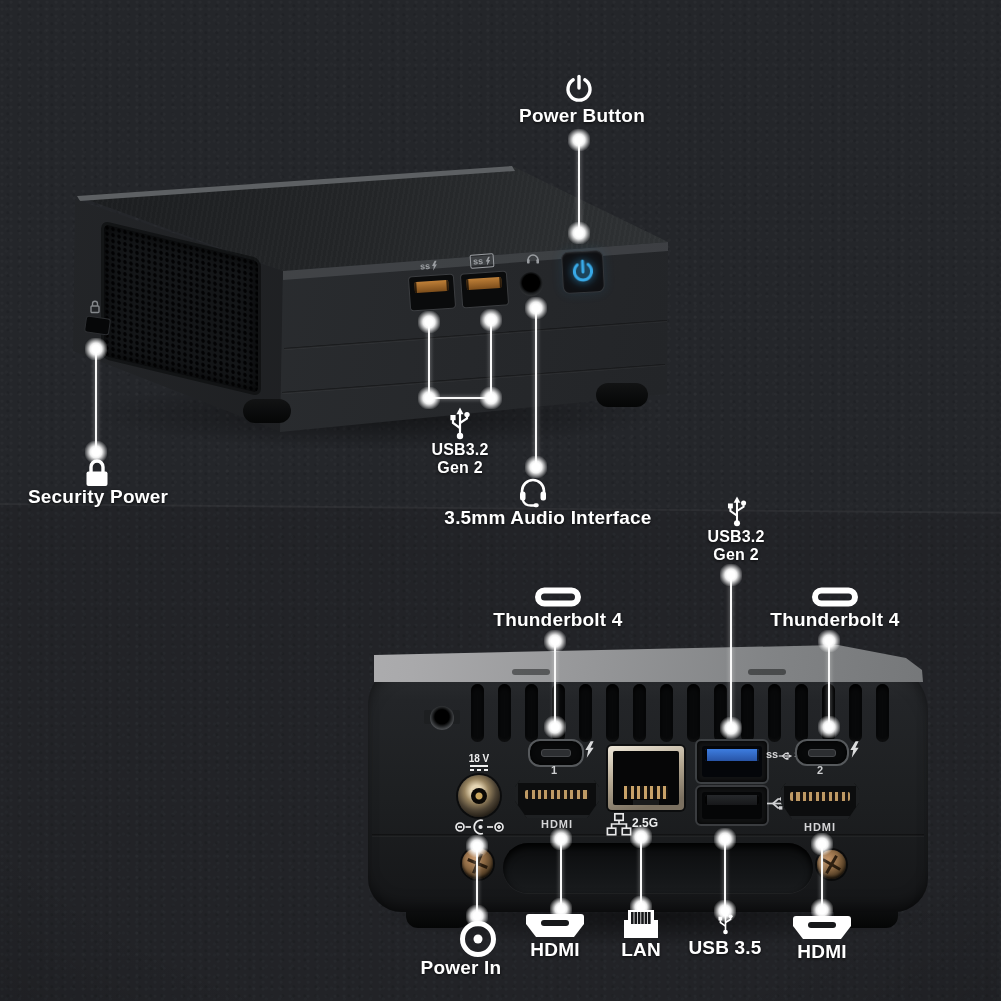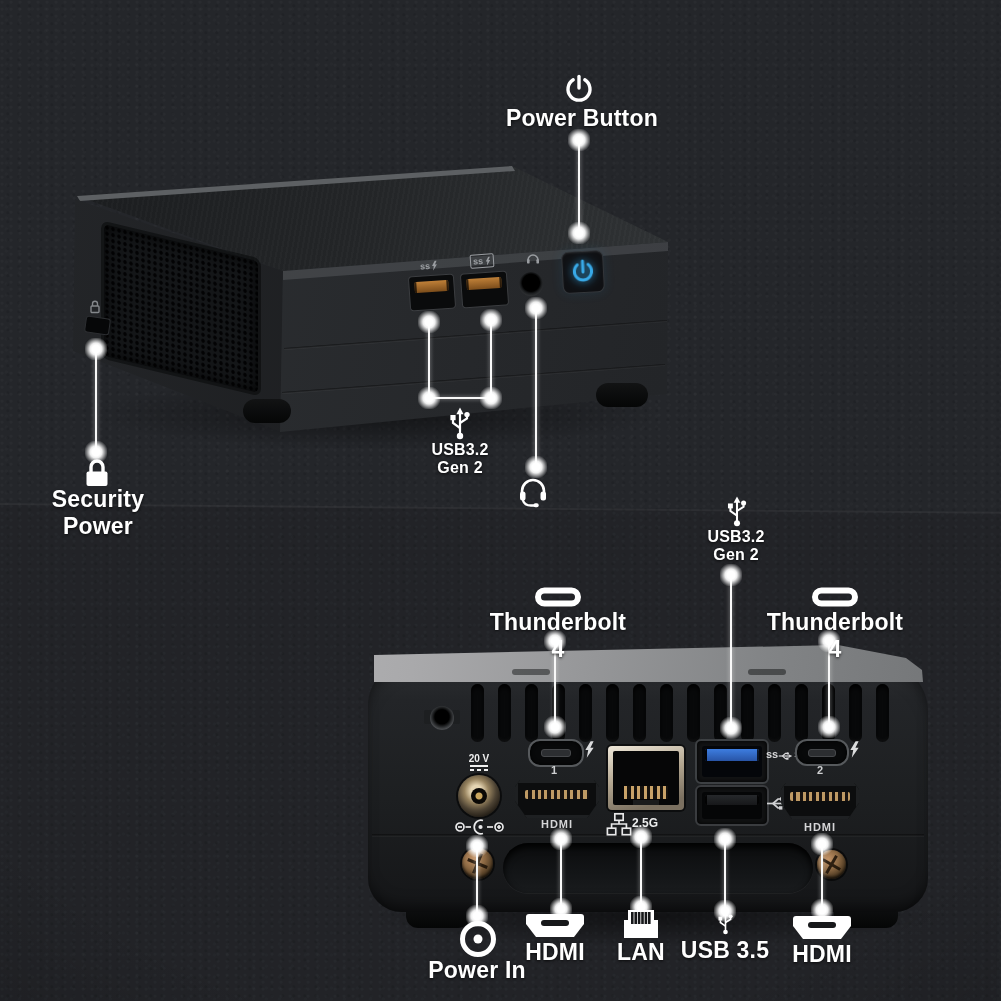--- a/index.html
+++ b/index.html
@@ -13,21 +13,21 @@
       radial-gradient(circle at 23% 31%, rgba(255,255,255,.022) 1px, transparent 2px),
       radial-gradient(circle at 71% 64%, rgba(0,0,0,.10) 1px, transparent 2px),
       radial-gradient(circle at 48% 82%, rgba(255,255,255,.016) 1px, transparent 2px);
     background-size:9px 7px, 11px 9px, 13px 11px;}
   .bg-vig{position:absolute;inset:0;
     background:radial-gradient(130% 115% at 50% 42%, transparent 52%, rgba(0,0,0,.38) 100%);}
   .bg-seam{position:absolute;left:0;top:503px;width:1001px;height:498px;
     background:rgba(0,0,0,.055);
     border-top:2px solid rgba(255,255,255,.05);transform:rotate(.5deg);transform-origin:0 0;}
   
-  .lbl{position:absolute;font-weight:bold;font-size:23px;color:#fff;text-align:center;
+  .lbl{position:absolute;font-weight:bold;font-size:19px;color:#fff;text-align:center;
        text-shadow:0 1px 3px rgba(0,0,0,.75);letter-spacing:.2px;z-index:9;}
   .lbl.sm{font-size:16px;}
   .line{position:absolute;width:2px;background:#f8f8f8;
         box-shadow:0 0 4px rgba(255,255,255,.55);z-index:8;}
   .hline{position:absolute;height:2px;background:#f8f8f8;
         box-shadow:0 0 4px rgba(255,255,255,.55);z-index:8;}
   .dot{position:absolute;width:22px;height:22px;transform:translate(-50%,-50%);z-index:9;
     background:radial-gradient(circle,#fff 0 4px,rgba(255,255,255,.92) 6px,
                rgba(255,255,255,.30) 10px,transparent 12px);}
   .icon{position:absolute;z-index:9;}
@@ -166,21 +166,21 @@
         <div class="vent" style="left: 849px;"></div>
         <div class="vent" style="left: 876px;"></div>
       </div>
 
     <div class="abs" style="left:424px;top:710px;width:8px;height:14px;background:#1d1f21;border-radius:2px;z-index:4;"></div>
     <div class="abs" style="left:452px;top:710px;width:8px;height:14px;background:#1d1f21;border-radius:2px;z-index:4;"></div>
     <div class="abs" style="left:430px;top:706px;width:24px;height:24px;border-radius:50%;z-index:5;
       background:radial-gradient(circle at 50% 45%, #000 40%, #2c2e30 58%, #4a4c4f 70%, #141517 92%);"></div>
 
     <div class="print" style="left:456px;top:753px;width:46px;font-size:10px;color:#efefef;">
-      <span>20 V</span>
+      <span>18 V</span>
       <div style="width:18px;height:2px;background:#efefef;margin:1px auto 0;"></div>
       <div style="width:18px;height:2px;margin:2px auto 0;
         background:repeating-linear-gradient(90deg,#efefef 0 4px,transparent 4px 7px);"></div>
     </div>
     <div class="abs" style="left:458px;top:775px;width:42px;height:42px;border-radius:50%;z-index:5;
       background:radial-gradient(circle at 44% 38%, #e4d4b2 0 16%, #97835f 34%, #4c4233 56%, #1e1912 78%);
       box-shadow:0 0 0 2px rgba(0,0,0,.6);">
       <div style="position:absolute;left:13px;top:13px;width:16px;height:16px;border-radius:50%;
         background:radial-gradient(circle,#c9a55e 0 3px,#0a0805 4px);"></div>
     </div>
@@ -348,20 +348,21 @@
   <div class="line" style="left:535px;top:308px;height:159px;"></div>
   <div class="dot" style="left:536px;top:308px;"></div>
   <div class="dot" style="left:536px;top:467px;"></div>
   <svg class="icon" style="left:517px;top:476px;" width="32" height="33" viewBox="0 0 32 33">
     <path d="M5 17 v-2 a11 11 0 0 1 22 0 v2" stroke="#fff" stroke-width="2.6" fill="none"></path>
     <rect x="3" y="15.5" width="5.5" height="9" rx="2.5" fill="#fff"></rect>
     <rect x="23.5" y="15.5" width="5.5" height="9" rx="2.5" fill="#fff"></rect>
     <path d="M6 24.5 q1.5 5 8 5 h3.5" stroke="#fff" stroke-width="2.4" fill="none" stroke-linecap="round"></path>
     <rect x="16.5" y="27.2" width="5.2" height="4" rx="1.8" fill="#fff"></rect>
   </svg>
+  <div class="lbl" style="left:438px;top:507px;width:220px;">3.5mm Audio Interface</div>
 
   <div class="line" style="left:95px;top:349px;height:103px;"></div>
   <div class="dot" style="left:96px;top:349px;"></div>
   <div class="dot" style="left:96px;top:452px;"></div>
   <svg class="icon" style="left:84px;top:458px;" width="26" height="30" viewBox="0 0 26 30">
     <path d="M7 14 V9 a6 6 0 0 1 12 0 v5" stroke="#fff" stroke-width="3.4" fill="none"></path>
     <rect x="2.5" y="13.5" width="21" height="14.5" rx="2" fill="#fff"></rect>
   </svg>
   <div class="lbl" style="left:18px;top:486px;width:160px;">Security Power</div>
 
@@ -396,21 +397,21 @@
   <div class="dot" style="left:829px;top:641px;"></div>
   <div class="dot" style="left:829px;top:727px;"></div>
 
   <div class="line" style="left:476px;top:846px;height:70px;"></div>
   <div class="dot" style="left:477px;top:846px;"></div>
   <div class="dot" style="left:477px;top:916px;"></div>
   <div class="icon" style="left:460px;top:921px;width:26px;height:26px;border:5px solid #fff;border-radius:50%;">
     <div style="position:absolute;left:50%;top:50%;transform:translate(-50%,-50%);
       width:9px;height:9px;border-radius:50%;background:#fff;"></div>
   </div>
-  <div class="lbl" style="left:417px;top:957px;width:120px;">Power In</div>
+  <div class="lbl" style="left:401px;top:957px;width:120px;">Power In</div>
 
   <div class="line" style="left:560px;top:839px;height:70px;"></div>
   <div class="dot" style="left:561px;top:839px;"></div>
   <div class="dot" style="left:561px;top:909px;"></div>
   <svg class="icon" style="left:525px;top:913px;" width="60" height="26" viewBox="0 0 60 26">
     <path d="M4 1 h52 q3 0 3 3 v7 l-10 13 h-38 l-10 -13 v-7 q0 -3 3 -3 z" fill="#fff"></path>
     <rect x="16" y="7" width="28" height="6" rx="3" fill="#17181a"></rect>
   </svg>
   <div class="lbl" style="left:515px;top:939px;width:80px;">HDMI</div>
 

